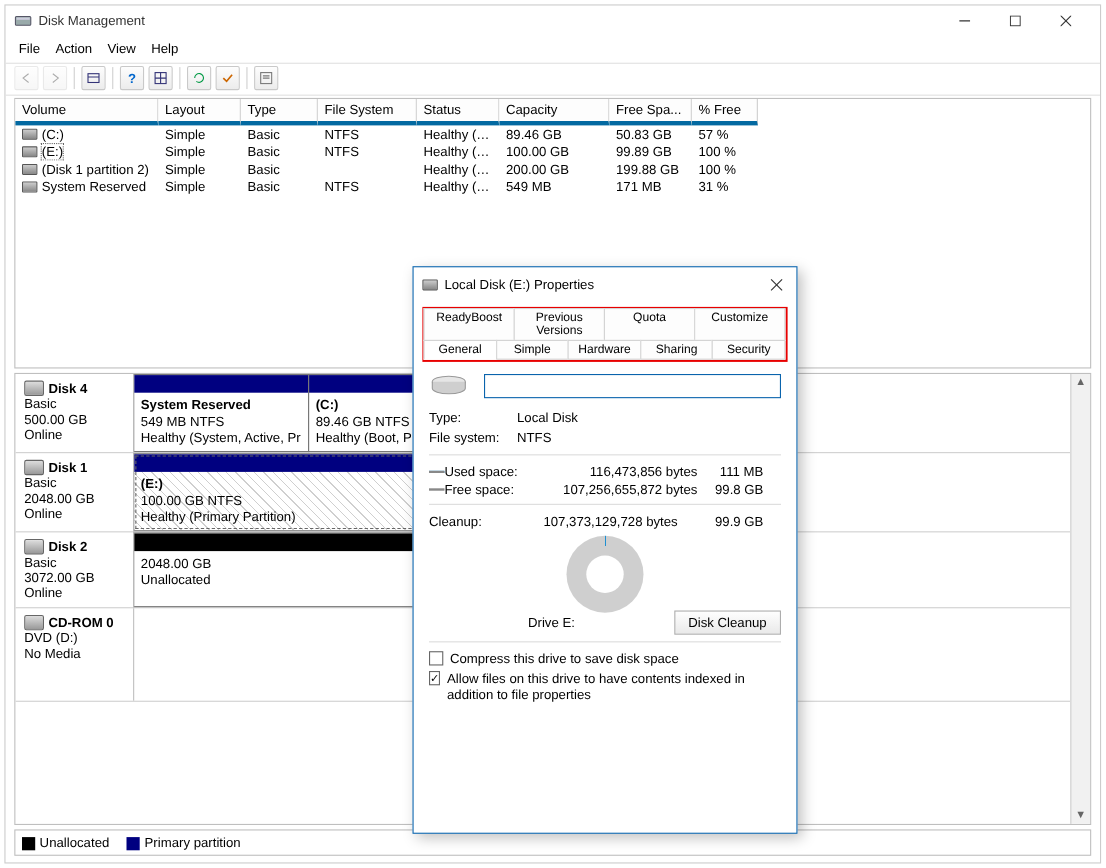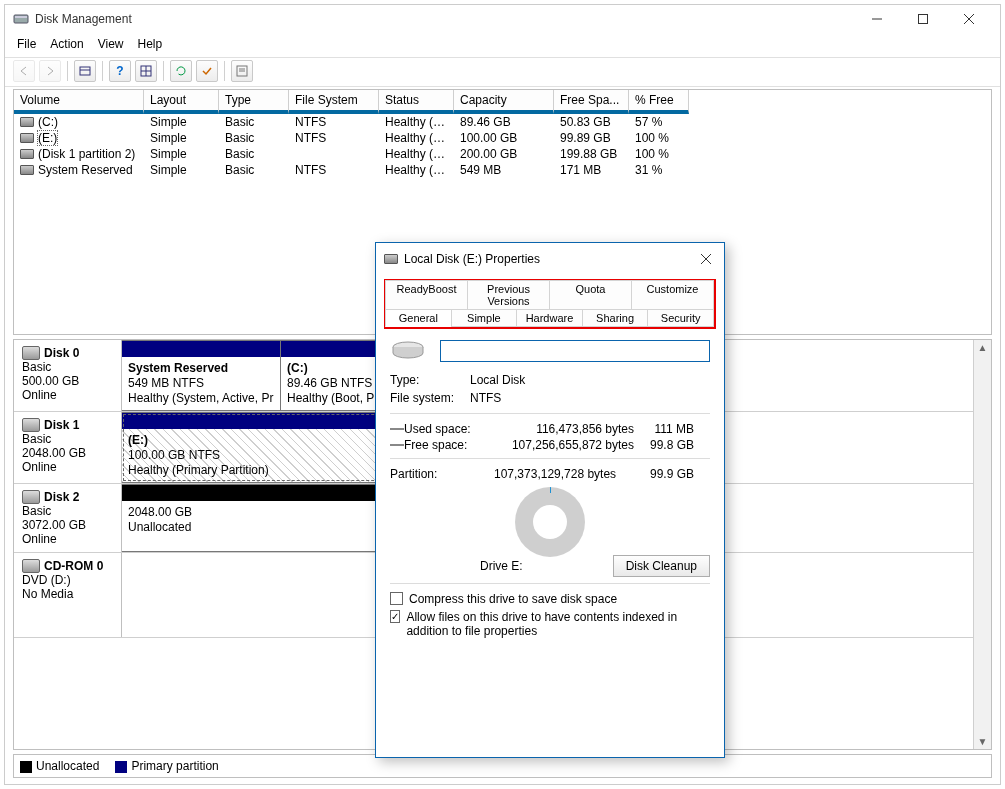--- a/index.html
+++ b/index.html
@@ -240,21 +240,21 @@
           </div>
         </div>
     </div>
 
     <div class="disks-wrap">
       <div class="disks-scroll" id="disks-list">
           <div class="disk">
             <div class="disk-left">
               <div class="disk-hdr">
                 <span class="disk-glyph2"></span>
-                <span>Disk 0</span>
+                <span>Disk 4</span>
               </div>
               <div>Basic</div>
               <div>500.00 GB</div>
               <div>Online</div>
             </div>
             <div class="disk-right">
               <div class="part" style="width: 160px;">
                 <div class="topbar bar-primary"></div>
                 <div class="lbl"><b>System Reserved</b><br>549 MB NTFS<br>Healthy (System, Active, Pr</div>
               </div>
@@ -372,21 +372,21 @@
         <span style="text-align:right">111 MB</span>
       </div>
     <div class="space-row">
         <span class="sw sw-grey"></span>
         <span>Free space:</span>
         <span style="text-align:right">107,256,655,872 bytes</span>
         <span style="text-align:right">99.8 GB</span>
       </div>
     <hr class="hr">
     <div class="cap-row">
-        <span>Partition:</span>
+        <span>Cleanup:</span>
         <span style="">107,373,129,728 bytes</span>
         <span style="text-align:right">99.9 GB</span>
       </div>
     <div class="ring"></div>
     <div class="drive-label-row">
       <span style="flex:1;text-align:center">Drive E:</span>
       <button class="btn">Disk Cleanup</button>
     </div>
     <hr class="hr">
     <div class="chk-row">

